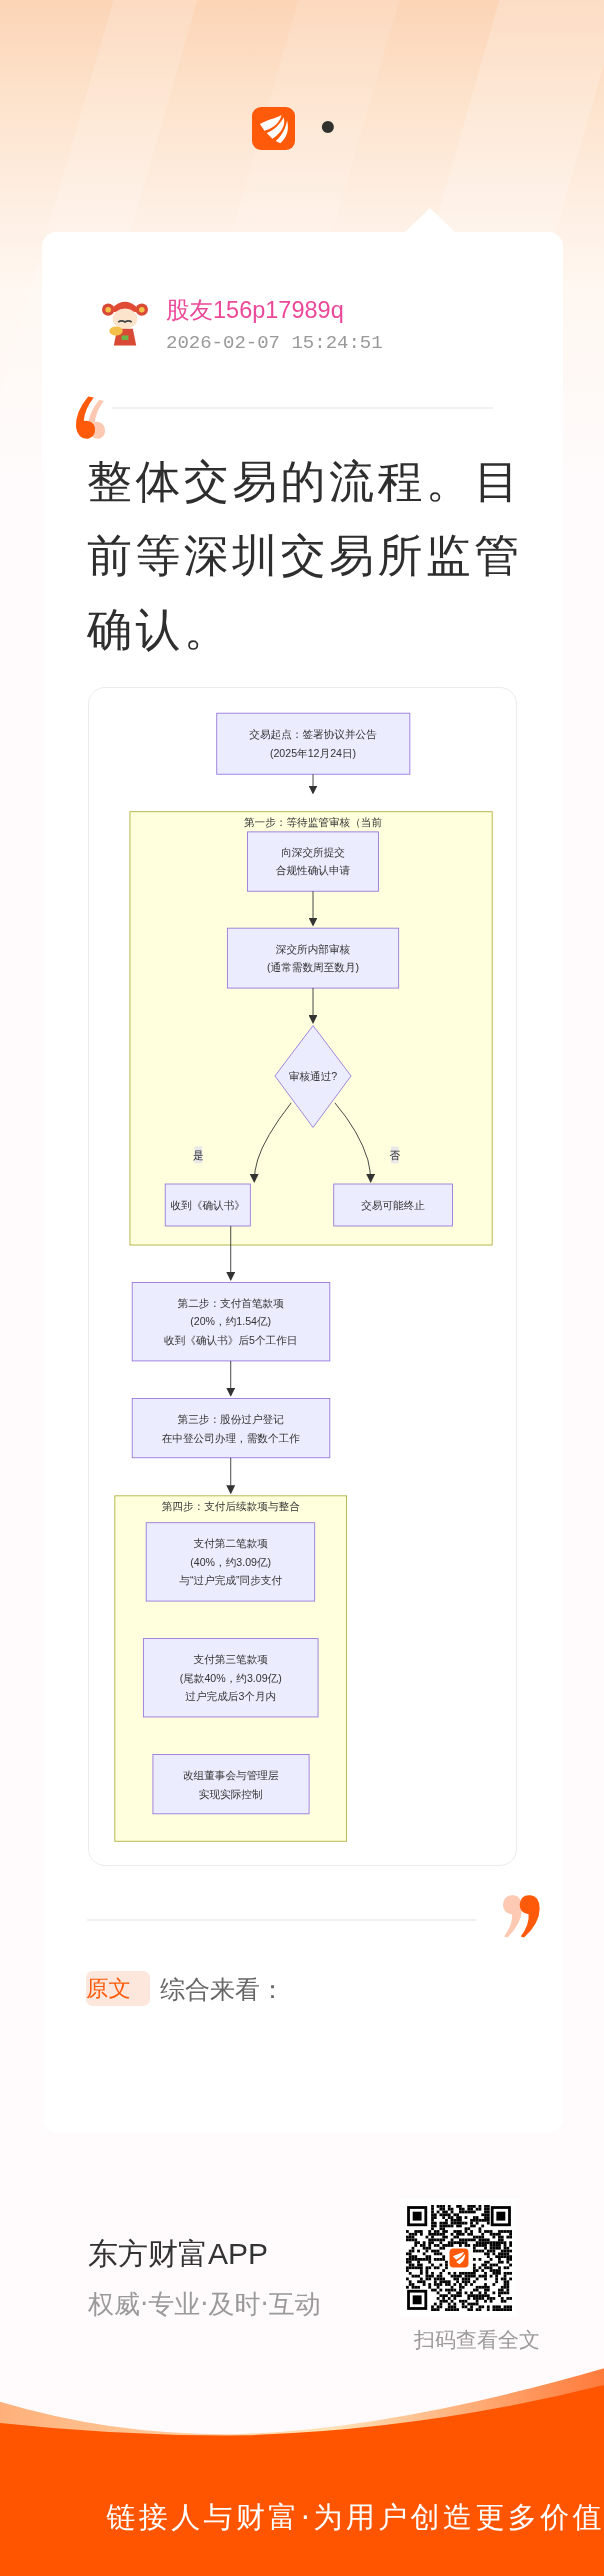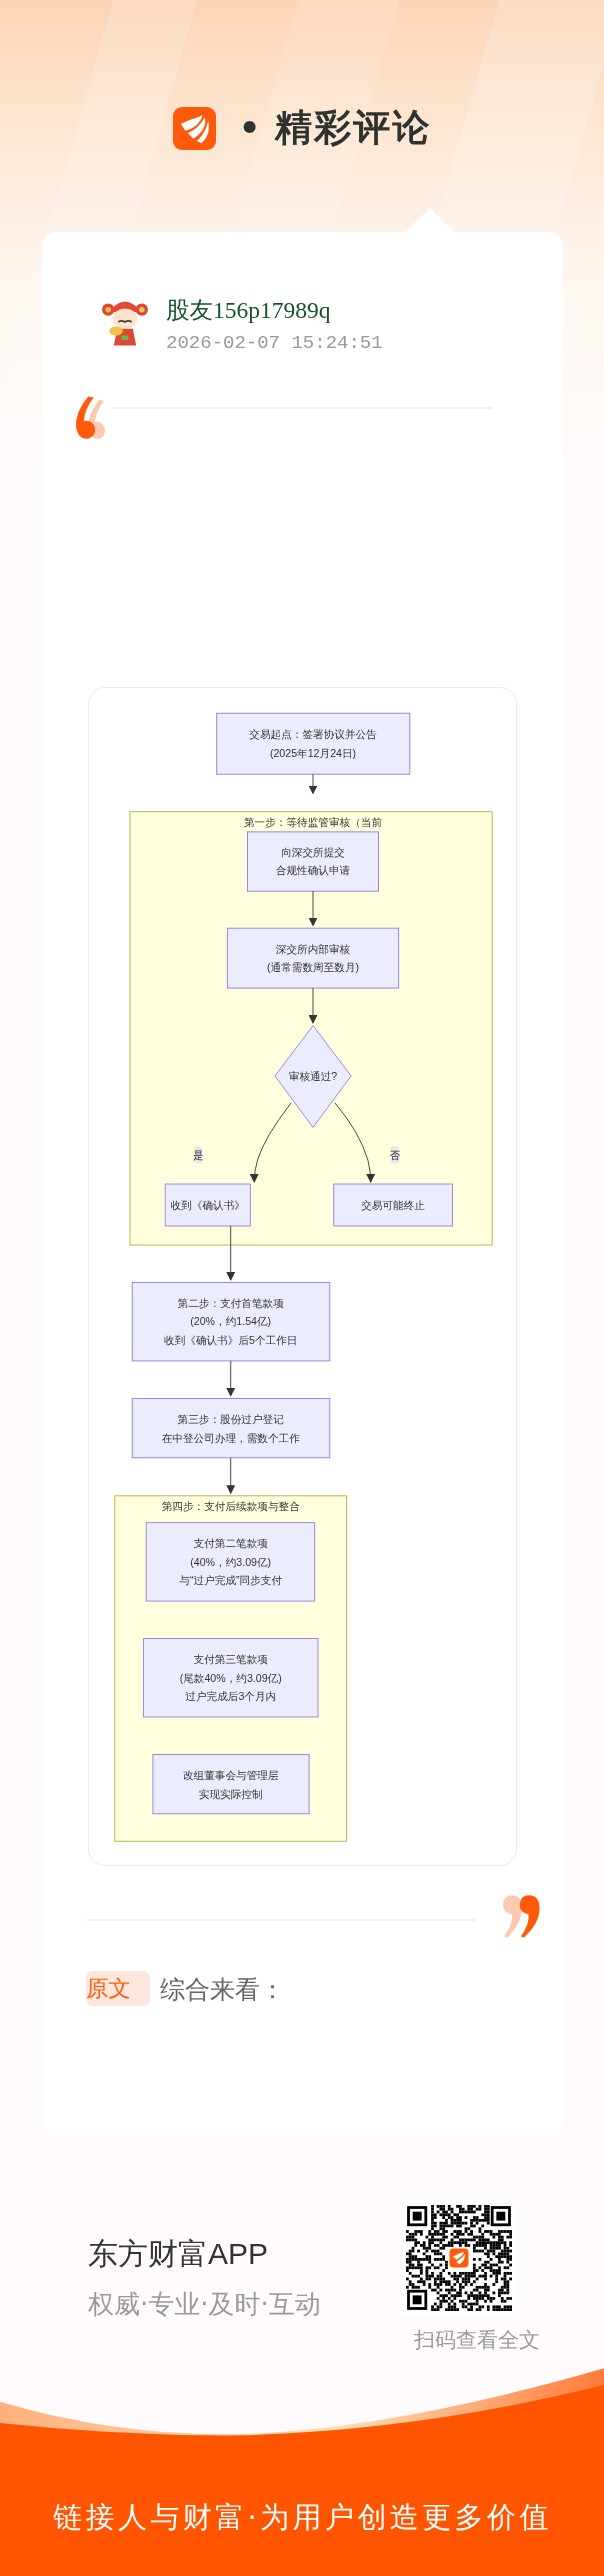--- a/index.html
+++ b/index.html
@@ -25,21 +25,21 @@
   #brand-name { font-size: 37px; font-weight: bold; color: #ff5a0a; letter-spacing: 1.1px; }
   #header-dot { font-size: 34px; color: #2f322f; margin: 0 14.6px; font-weight: bold; }
   #header-sub { font-size: 37px; font-weight: bold; color: #2f322f; letter-spacing: 2.2px; }
 
   
   #card { position: absolute; left: 42px; top: 232px; width: 521px; height: 1901px; background: #fff; border-radius: 14.6px; }
   #card-tail { position: absolute; left: 403px; top: 208px; width: 0; height: 0;
     border-left: 27px solid transparent; border-right: 27px solid transparent; border-bottom: 26px solid #fff; }
 
   #avatar { position: absolute; left: 55px; top: 62px; width: 56px; height: 56px; }
-  #username { position: absolute; left: 124px; top: 62px; font-size: 23.5px; color: #14532d; font-family: Liberation Serif, serif; }
+  #username { position: absolute; left: 124px; top: 62px; font-size: 23.5px; color: #ec4899; font-family: Liberation Sans, sans-serif; }
   #timestamp { position: absolute; left: 124px; top: 100px; font-size: 19px; color: #999; font-family: Liberation Mono, monospace; }
 
   #quote-open { position: absolute; left: 28px; top: 160px; width: 62px; height: 50px; }
   #divider-top { position: absolute; left: 70px; top: 175px; width: 381px; height: 1.7px; background: #f1f1f1; }
 
   #comment-text { position: absolute; left: 45px; top: 213px; width: 437px; font-size: 45px; line-height: 74px; color: #2e2e2e; letter-spacing: 3.4px; }
 
   
   #flow-frame { position: absolute; left: 46px; top: 455px; width: 429px; height: 1179px; border: 1.1px solid #ececec; border-radius: 17px; background: #fff; overflow: hidden; padding-left: 24px; }
   #flow-svg { position: absolute; left: 0; top: 0; }
@@ -52,41 +52,40 @@
   #orig-line2 { position: absolute; left: 45px; top: 1787px; font-size: 25px; color: #666; white-space: nowrap; }
 
   
   #app-name { position: absolute; left: 88px; top: 2234px; font-size: 30px; color: #333; font-family: "Liberation Sans", sans-serif; }
   #app-tagline { position: absolute; left: 88px; top: 2287px; font-size: 26px; color: #9a9a9a; }
   #qr-wrap { position: absolute; left: 400px; top: 2199px; width: 118px; height: 118px; background: #fff; }
   #qr-svg { position: absolute; left: 5.6px; top: 5.6px; }
   #qr-caption { position: absolute; left: 392px; top: 2326px; font-size: 21px; color: #9a9a9a; margin-left: 22px; }
 
   #wave { position: absolute; left: 0; top: 2340px; width: 605px; height: 236px; }
-  #footer-slogan { position: absolute; left: 0; top: 2498px; width: 605px; text-align: center; font-size: 29px; color: #fff; letter-spacing: 3.4px; }
+  #footer-slogan { position: absolute; left: 0; top: 2498px; width: 605px; text-align: right; font-size: 29px; color: #fff; letter-spacing: 3.4px; }
 </style>
 </head>
 <body>
 
 <div id="bg-top">
   <div class="beam b1"></div>
   <div class="beam b2"></div>
   <div class="beam b3"></div>
 </div>
 
 <div id="header">
   <div id="logo-icon">
     <svg width="43" height="43" viewBox="0 0 76 76">
       <path d="M14 30 C28 22 42 20 52 14 C50 26 40 36 22 42 Z" fill="#fff"></path>
       <path d="M26 46 C40 40 50 30 56 18 C60 32 52 46 36 56 Z" fill="#fff"></path>
       <path d="M42 60 C54 50 60 36 62 24 C66 40 62 54 50 64 Z" fill="#fff"></path>
     </svg>
   </div>
   <span id="header-dot">•</span>
-  <span id="header-sub">精彩评论</span>
 </div>
 
 <div id="card-tail"></div>
 <div id="card">
   <div id="avatar">
     <svg width="56" height="56" viewBox="0 0 100 100">
       <circle cx="20" cy="28" r="11" fill="#d94a35"></circle>
         <circle cx="20" cy="28" r="5" fill="#f3c14b"></circle>
       <circle cx="80" cy="28" r="11" fill="#d94a35"></circle>
         <circle cx="80" cy="28" r="5" fill="#f3c14b"></circle>
@@ -100,20 +99,21 @@
   </div>
   <div id="username">股友156p17989q</div>
   <div id="timestamp">2026-02-07 15:24:51</div>
 
   <svg id="quote-open" viewBox="0 0 110 90">
     <path d="M52 14 Q30 40 32 66 Q36 86 52 84 Q64 80 62 66 Q58 52 44 54 Q46 34 60 16 Z" fill="#fdc9b3"></path>
     <path d="M32 8 Q8 36 10 64 Q14 86 32 84 Q46 80 44 64 Q40 50 24 52 Q26 30 42 10 Z" fill="#ff5a0a"></path>
   </svg>
   <div id="divider-top"></div>
 
+  <div id="comment-text">整体交易的流程。目前等深圳交易所监管确认。</div>
 
   <div id="flow-frame">
     <svg id="flow-svg" width="429" height="1179" viewBox="157 1227 766 2106">
       <defs>
         <marker id="arr" markerWidth="10" markerHeight="10" refX="8" refY="5" orient="auto">
           <path d="M0 0 L10 5 L0 10 Z" fill="#333"></path>
         </marker>
       </defs>
       <style>
         .node { fill: #ececff; stroke: #9370db; stroke-width: 1.5; }

